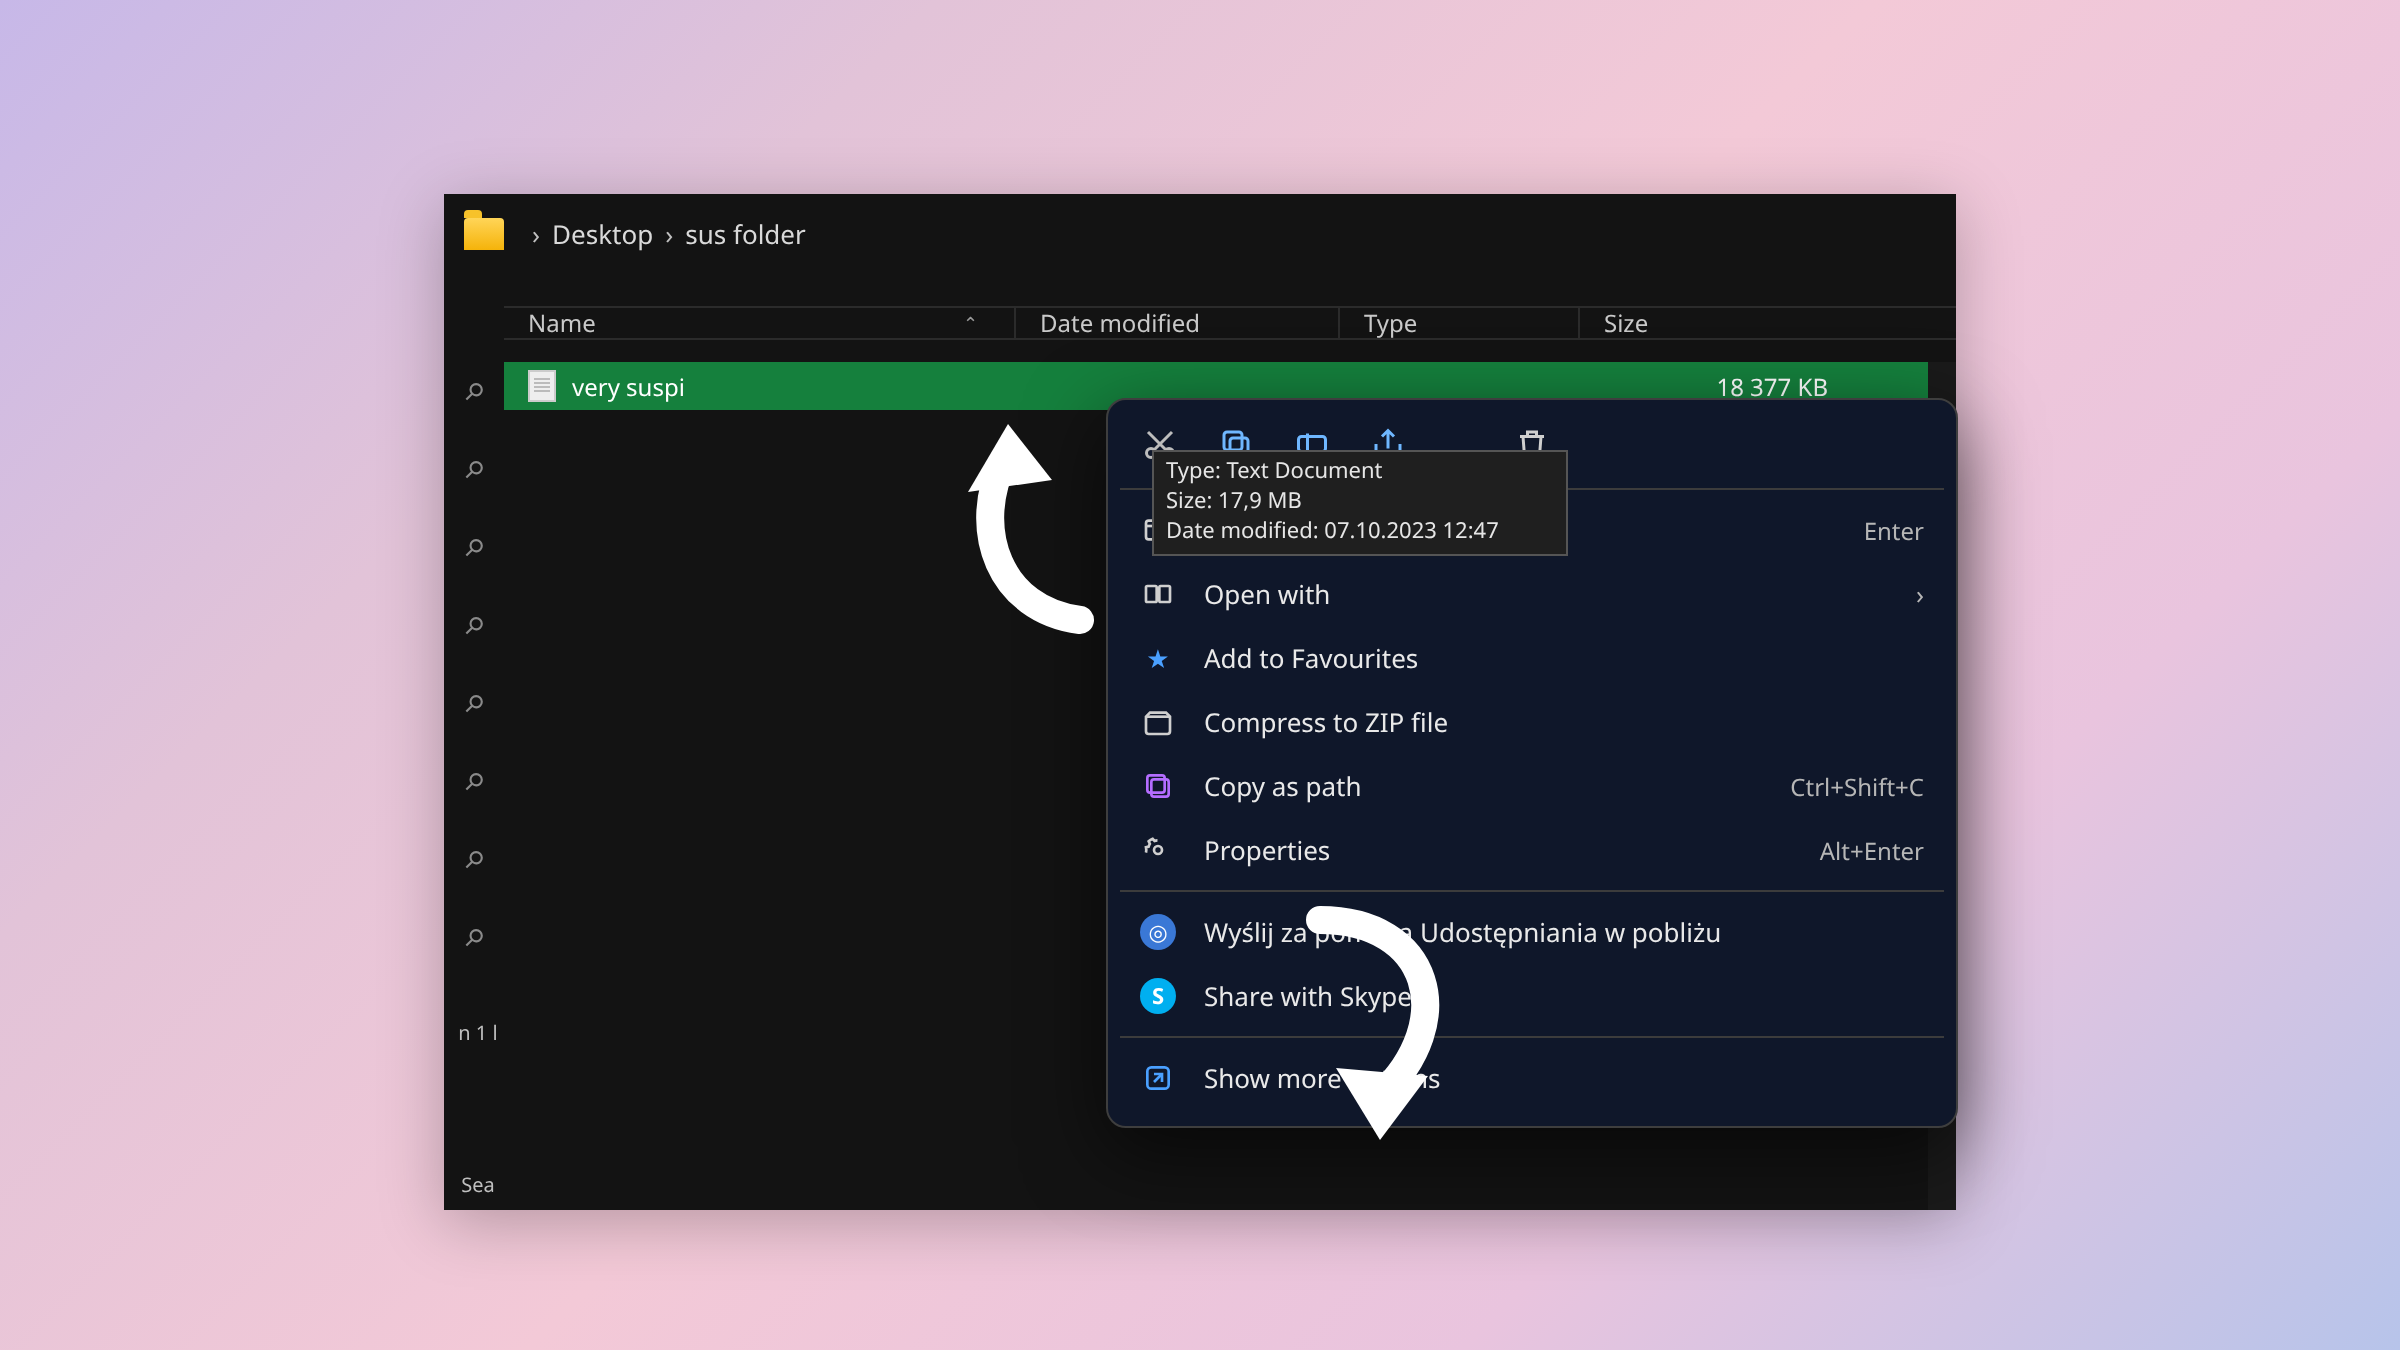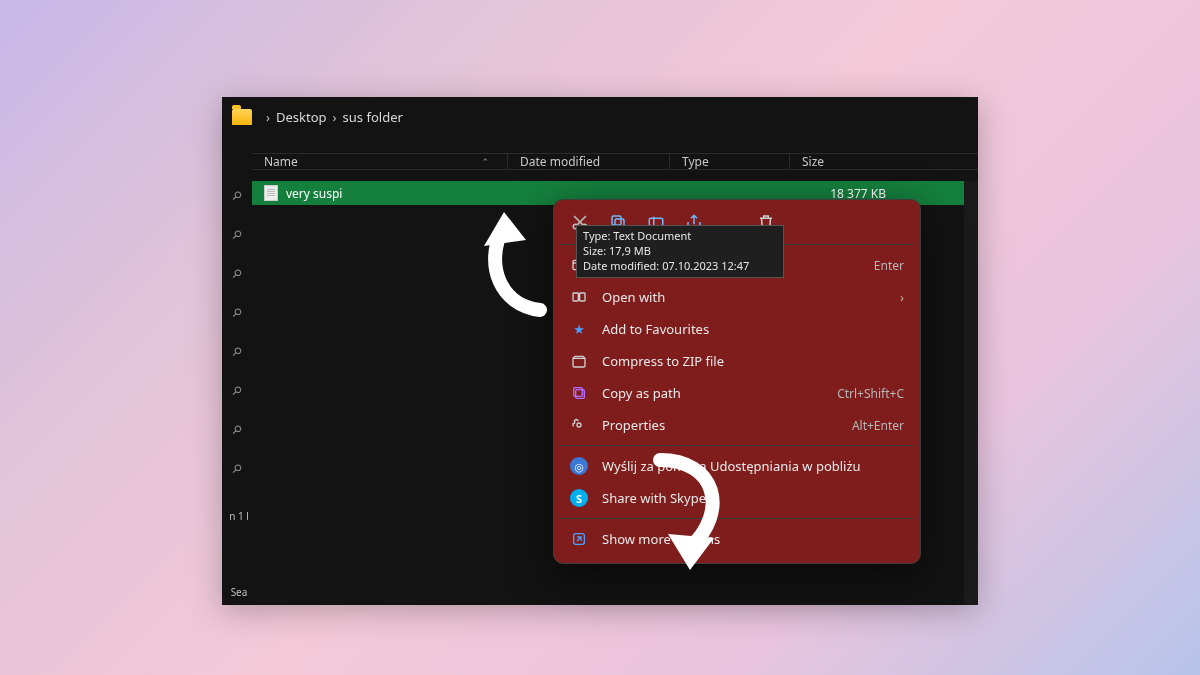--- a/index.html
+++ b/index.html
@@ -50,27 +50,27 @@
   
   .rows { position:absolute; top:84px; left:30px; right:0; }
   .row {
     height:24px; display:flex; align-items:center; font-size:12px;
     background:#15803d; color:#fff;
   }
   .row .cell { padding: 0 12px; }
   .row .cell.name { width:256px; display:flex; align-items:center; gap:8px; overflow:hidden; white-space:nowrap; }
   .row .cell.date { width:162px; }
   .row .cell.type { width:120px; }
-  .row .cell.size { flex:1; text-align:right; padding-right:92px; }
+  .row .cell.size { flex:1; text-align:right; padding-right:64px; }
   .doc-ico { width:14px; height:16px; background:#eee; border:1px solid #ccc; position:relative; }
   .doc-ico::before { content:""; position:absolute; left:2px; top:3px; right:2px; height:1px; background:#bbb; box-shadow:0 2px 0 #bbb,0 4px 0 #bbb,0 6px 0 #bbb; }
   
   .ctx {
-    position:absolute; left:331px; top:199px; width:368px;
-    background:#7f1d1d; border:1px solid #3e3e3e; border-radius:10px;
+    position:absolute; left:331px; top:199px; width:426px;
+    background:#0f172a; border:1px solid #3e3e3e; border-radius:10px;
     box-shadow: 0 12px 40px rgba(0,0,0,.6);
     padding: 6px 0 8px;
     color:#e9e9e9;
     font-size:13px;
   }
   .ctx .toprow { display:flex; gap:18px; padding:6px 16px 8px; align-items:center; }
   .ctx .toprow .ic { width:20px; height:20px; display:flex; align-items:center; justify-content:center; color:#6fb7ff; }
   .ctx .toprow .ic.cut { color:#bdbdbd; }
   .ctx .toprow .del { margin-left:34px; color:#cfcfcf; }
   .ctx .sep { height:1px; background:#3c3c3c; margin:4px 6px; }

